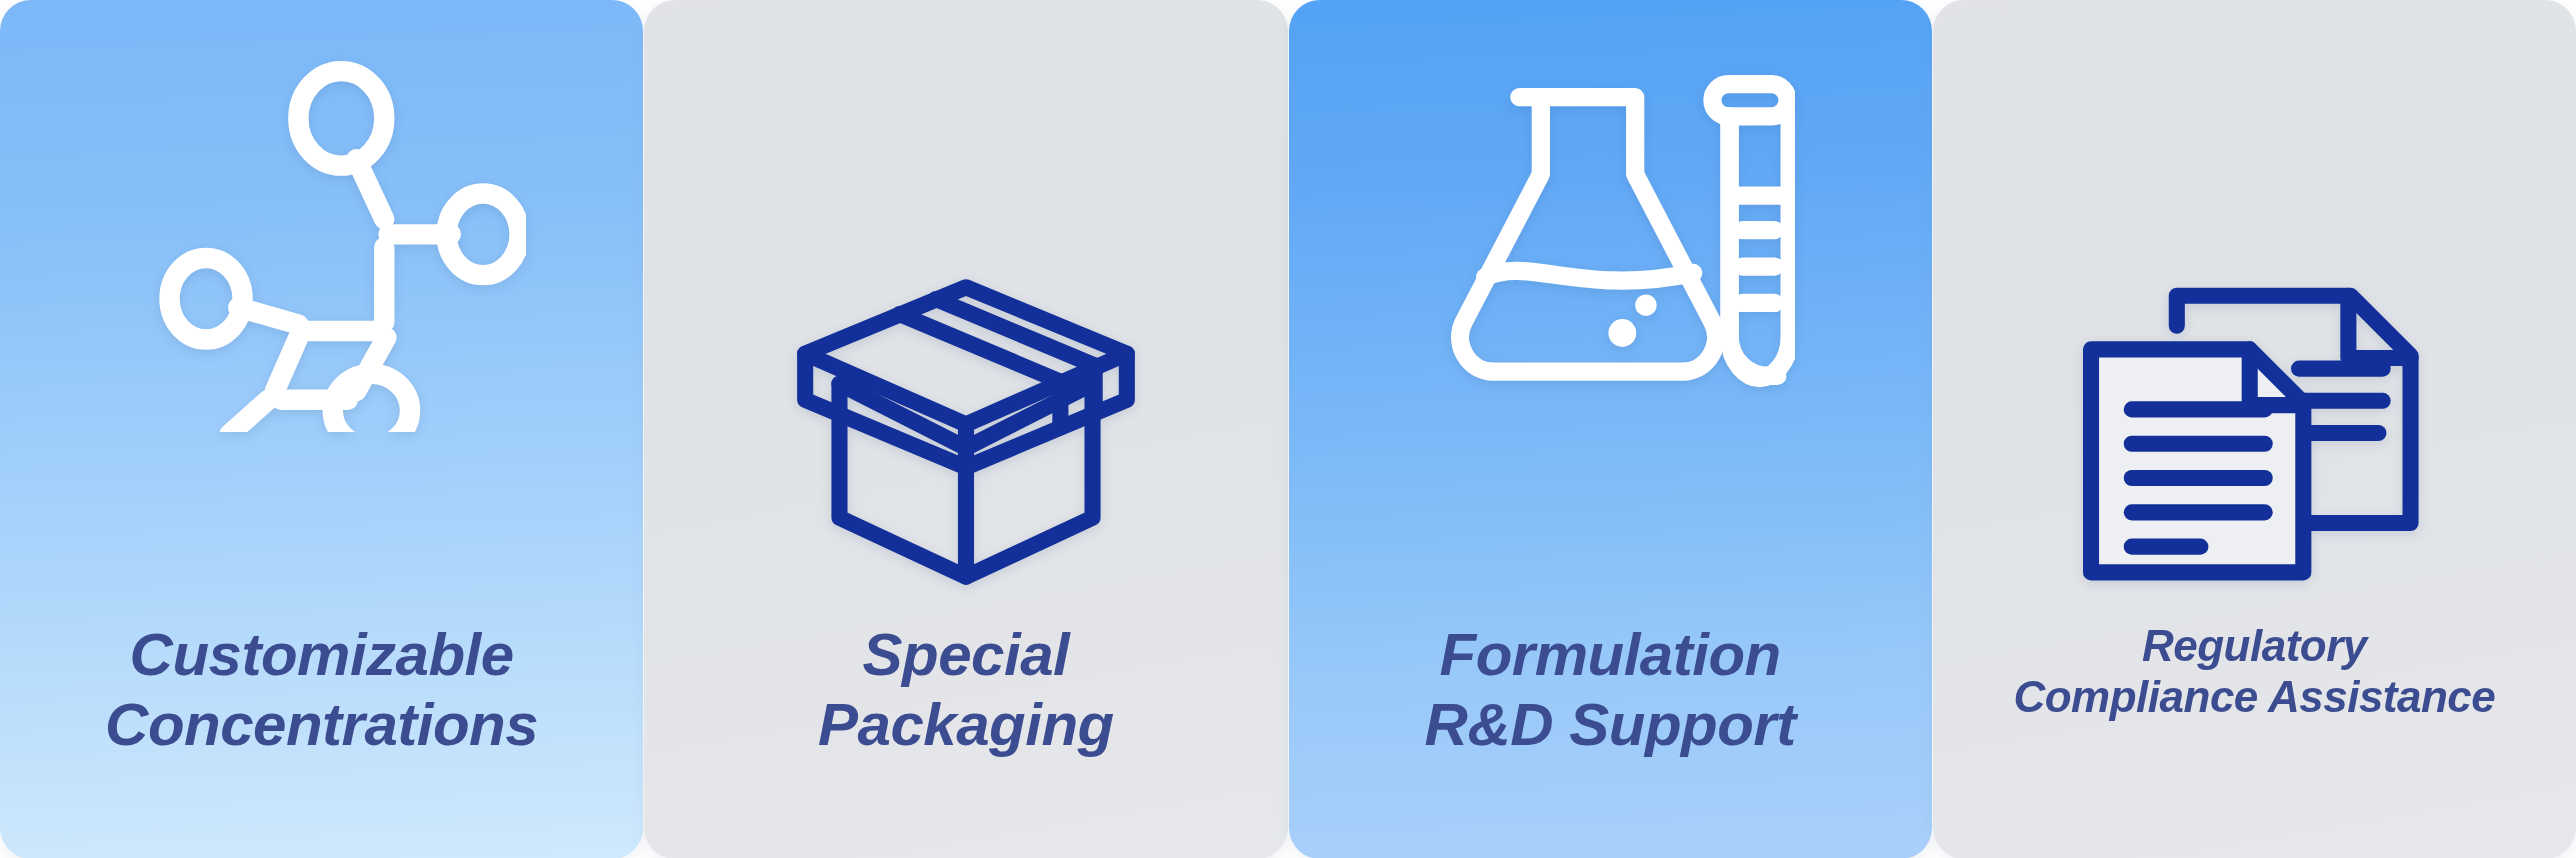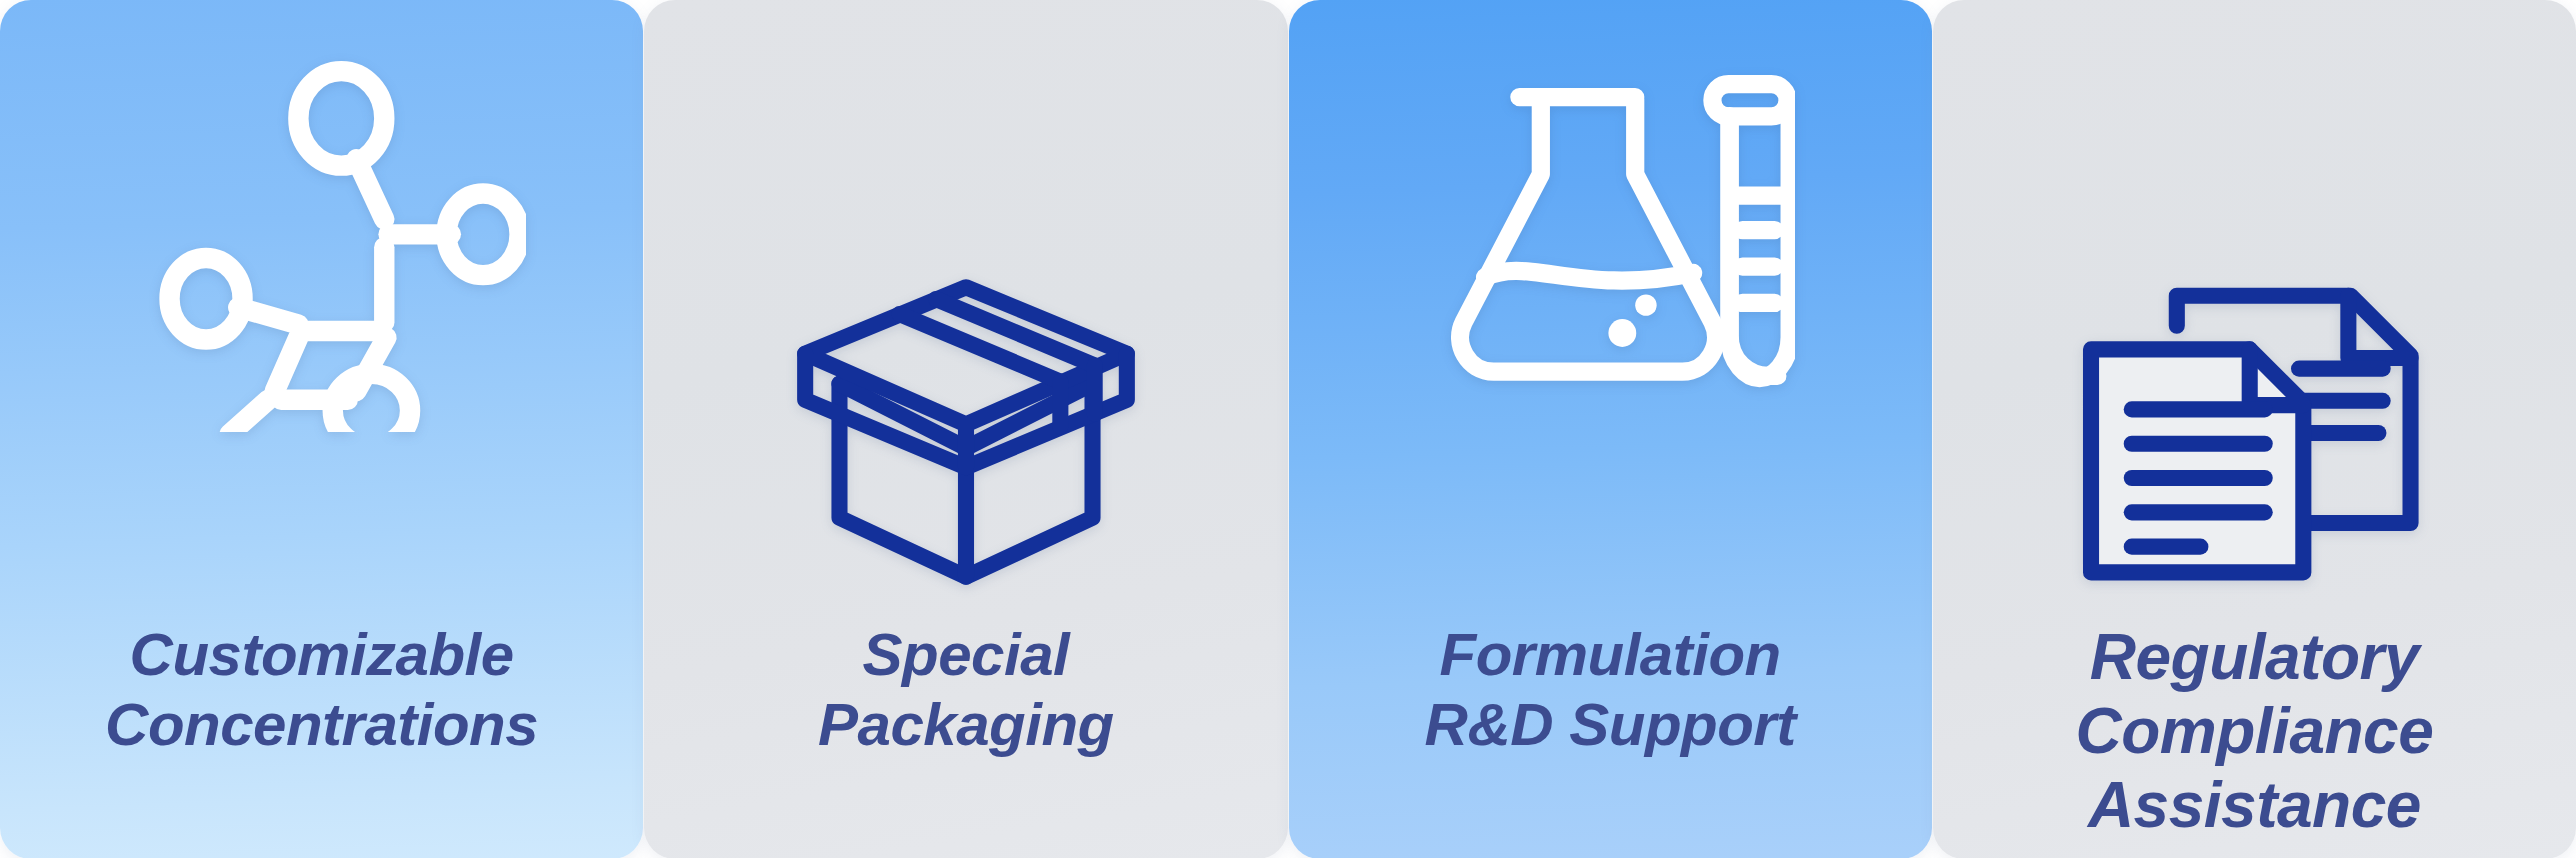--- a/index.html
+++ b/index.html
@@ -69,21 +69,21 @@
     font-family: "Liberation Sans", sans-serif;
     font-weight: bold;
     font-style: italic;
     font-size: 60px;
     line-height: 1.16;
     letter-spacing: -0.5px;
     padding: 0 13px;
     box-sizing: border-box;
     white-space: pre-line;
   }
-  .card-label.wide { font-size: 64px; }
+  .card-label.wide { font-size: 44px; }
 </style>
 </head>
 <body>
 
 <div class="feature-grid">
 
   <div class="feature-card blue-a">
     <div class="icon-wrap">
       <svg width="408" height="376" viewBox="0 0 380 350" fill="none" stroke="#FFFFFF" stroke-width="19" stroke-linecap="round" stroke-linejoin="round">
 

